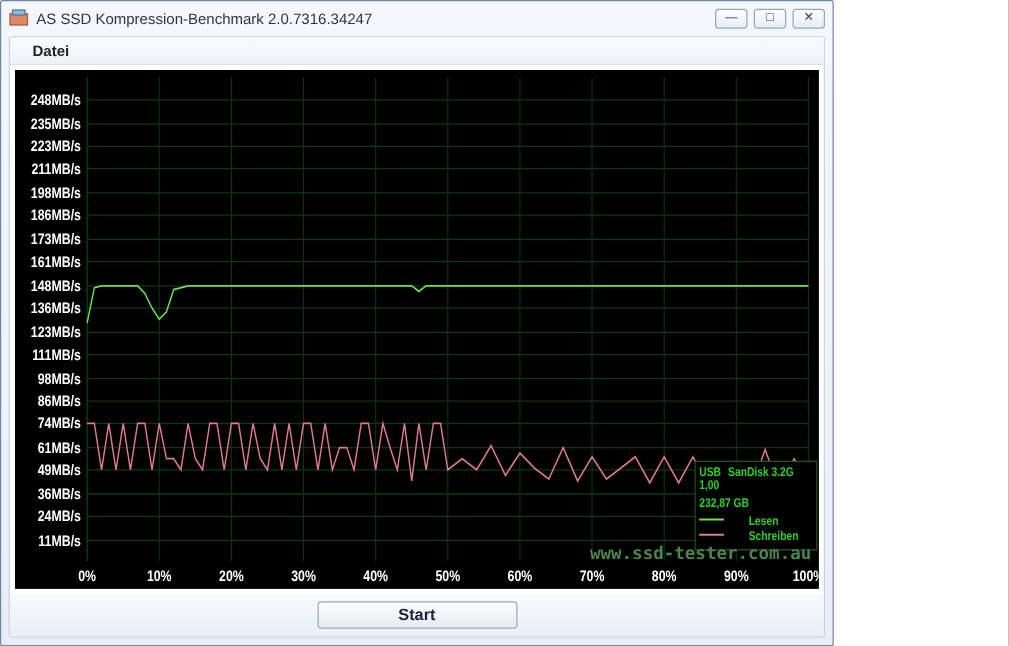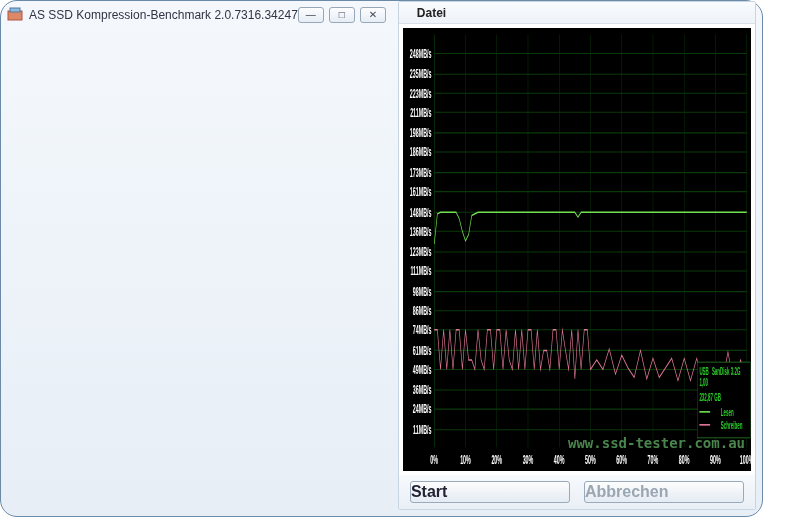--- a/index.html
+++ b/index.html
@@ -1,28 +1,28 @@
 <!DOCTYPE html>
 <html><head>
 <meta charset="utf-8">
 <style>
   * { box-sizing: border-box; margin: 0; padding: 0; }
   body { font-family: "Segoe UI", Tahoma, sans-serif; font-size: 12px; background: #fff; width: 807px; height: 517px; overflow: hidden; }
-  .window { width: 763px; height: 517px; border: 1px solid #6b8aa8; border-radius: 17px; background: linear-gradient(#f4f8fc, #e7eef6); display: flex; flex-direction: row; }
+  .window { width: 667px; height: 517px; border: 1px solid #6b8aa8; border-radius: 2px; background: linear-gradient(#f4f8fc, #e7eef6); display: flex; flex-direction: column; }
   .titlebar { height: 28px; display: flex; align-items: center; padding: 0 6px; }
   .app-icon { width: 16px; height: 16px; margin-right: 6px; display: inline-block; }
   .title { color: #334; font-size: 12px; flex: 1; }
   .win-btns { display: flex; gap: 5px; }
   .win-btn { width: 26px; height: 16px; border: 1px solid #97a7b8; border-radius: 3px; background: linear-gradient(#fdfdfe,#e6edf5); font-size: 10px; line-height: 13px; text-align: center; color: #445; cursor: pointer; }
   .content { flex: 1; margin: 0 6px 6px 6px; background: #fff; border: 1px solid #c7d4e2; border-radius: 2px; display: flex; flex-direction: column; font-weight: bold; }
   .menubar { height: 22px; display: flex; align-items: center; padding: 0 10px; background: linear-gradient(#f9fbfd,#eef3f9); border-bottom: 1px solid #d8e0ea; }
   .menu-item { padding: 2px 8px; color: #222; cursor: pointer; }
   .chart-wrap { flex: 1; position: relative; background: #000; margin: 4px; }
   .button-row { height: 34px; display: flex; align-items: center; justify-content: center; gap: 14px; background: linear-gradient(#f7fafd,#e9eff6); }
-  .btn { width: 160px; height: 22px; border: 1px solid #9aaabb; border-radius: 3px; background: linear-gradient(#fdfdfd,#e4ebf3); font-size: 16px; color: #223; cursor: pointer; line-height: 20px; }
+  .btn { width: 160px; height: 22px; border: 1px solid #9aaabb; border-radius: 3px; background: linear-gradient(#fdfdfd,#e4ebf3); font-size: 13px; color: #223; cursor: pointer; text-align: center; line-height: 20px; }
   .btn.disabled { color: #9aa6b2; cursor: default; }
   .watermark { position: absolute; right: 8px; bottom: -30px; color: #49854d; font-family: monospace; font-size: 14px; text-shadow: 1px 1px 0 #000; }
   .chart-wrap .watermark { bottom: 20px; right: 6px; }
   svg text { font-family: "Segoe UI", Tahoma, sans-serif; }
 </style>
 </head>
 <body>
 
 <div class="window">
   <div class="titlebar">
@@ -118,16 +118,15 @@
           <text x="664" y="345.2769230769231" fill="#2bd02b" font-size="10">232,87 GB</text>
           <line x1="664" y1="355.2769230769231" x2="688" y2="355.2769230769231" stroke="#70e050" stroke-width="1.5"></line>
           <text x="712" y="359.2769230769231" fill="#2bd02b" font-size="10">Lesen</text>
           <line x1="664" y1="367.2769230769231" x2="688" y2="367.2769230769231" stroke="#e07897" stroke-width="1.5"></line>
           <text x="712" y="371.2769230769231" fill="#2bd02b" font-size="10">Schreiben</text>
         </svg>
       <div class="watermark">www.ssd-tester.com.au</div>
     </div>
     <div class="button-row">
       <div class="btn">Start</div>
-      <div class="btn disabled">Abbrechen</div>
     </div>
   </div>
 </div>
 
 </body></html>

